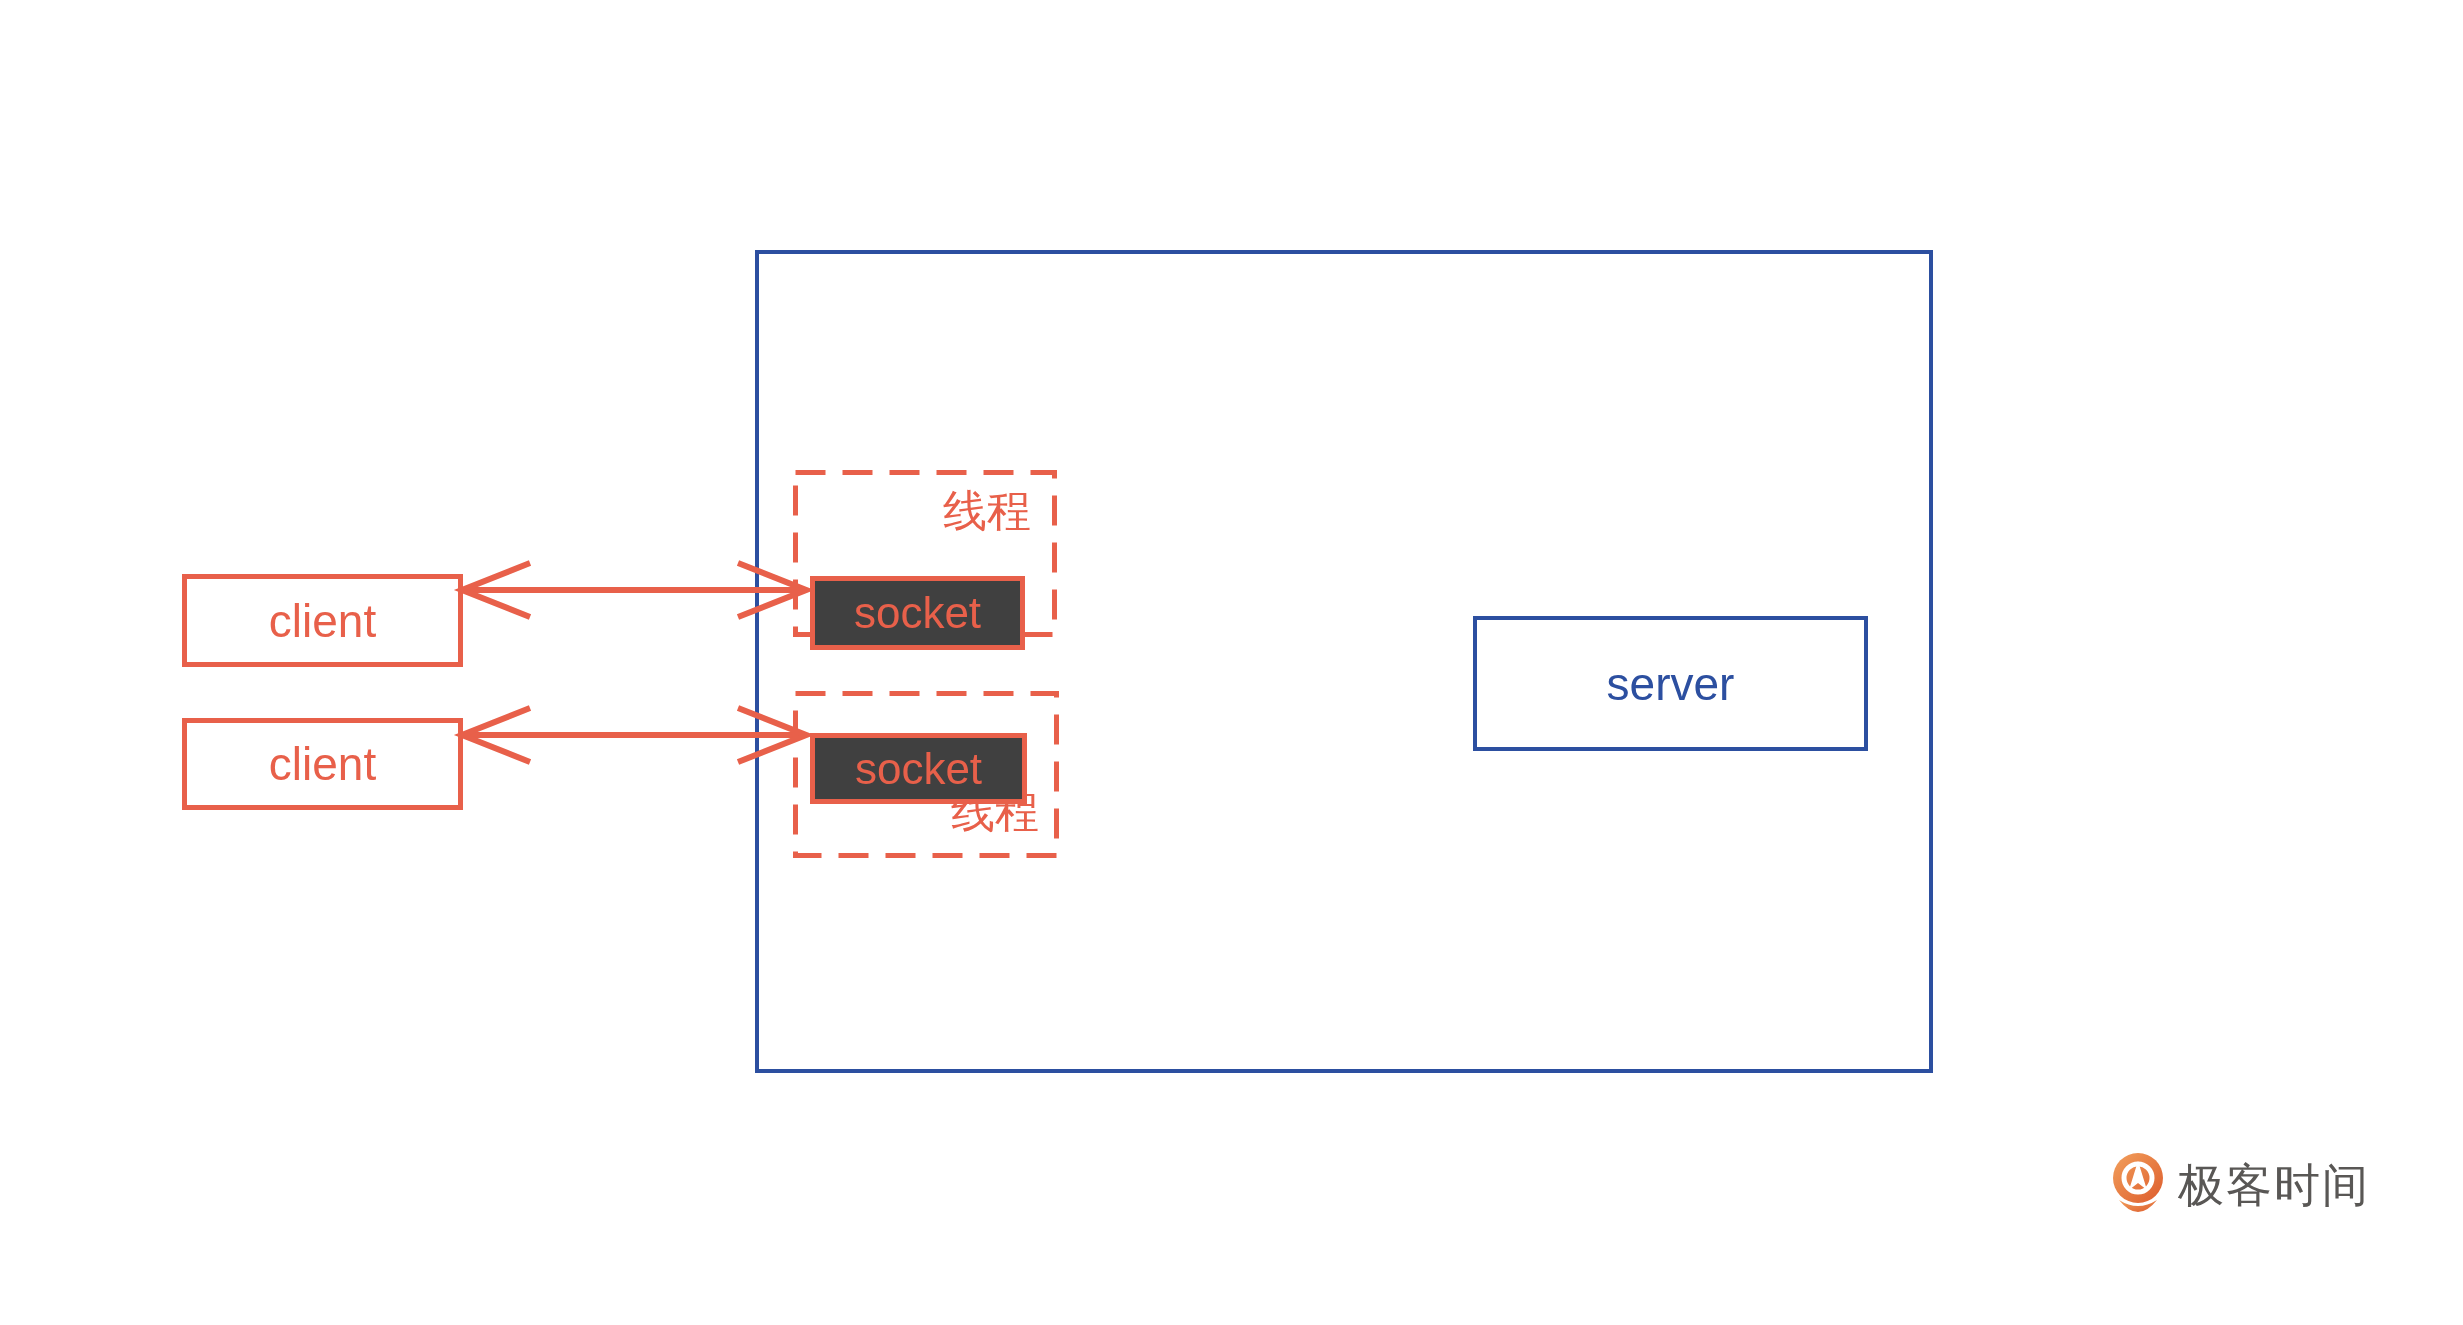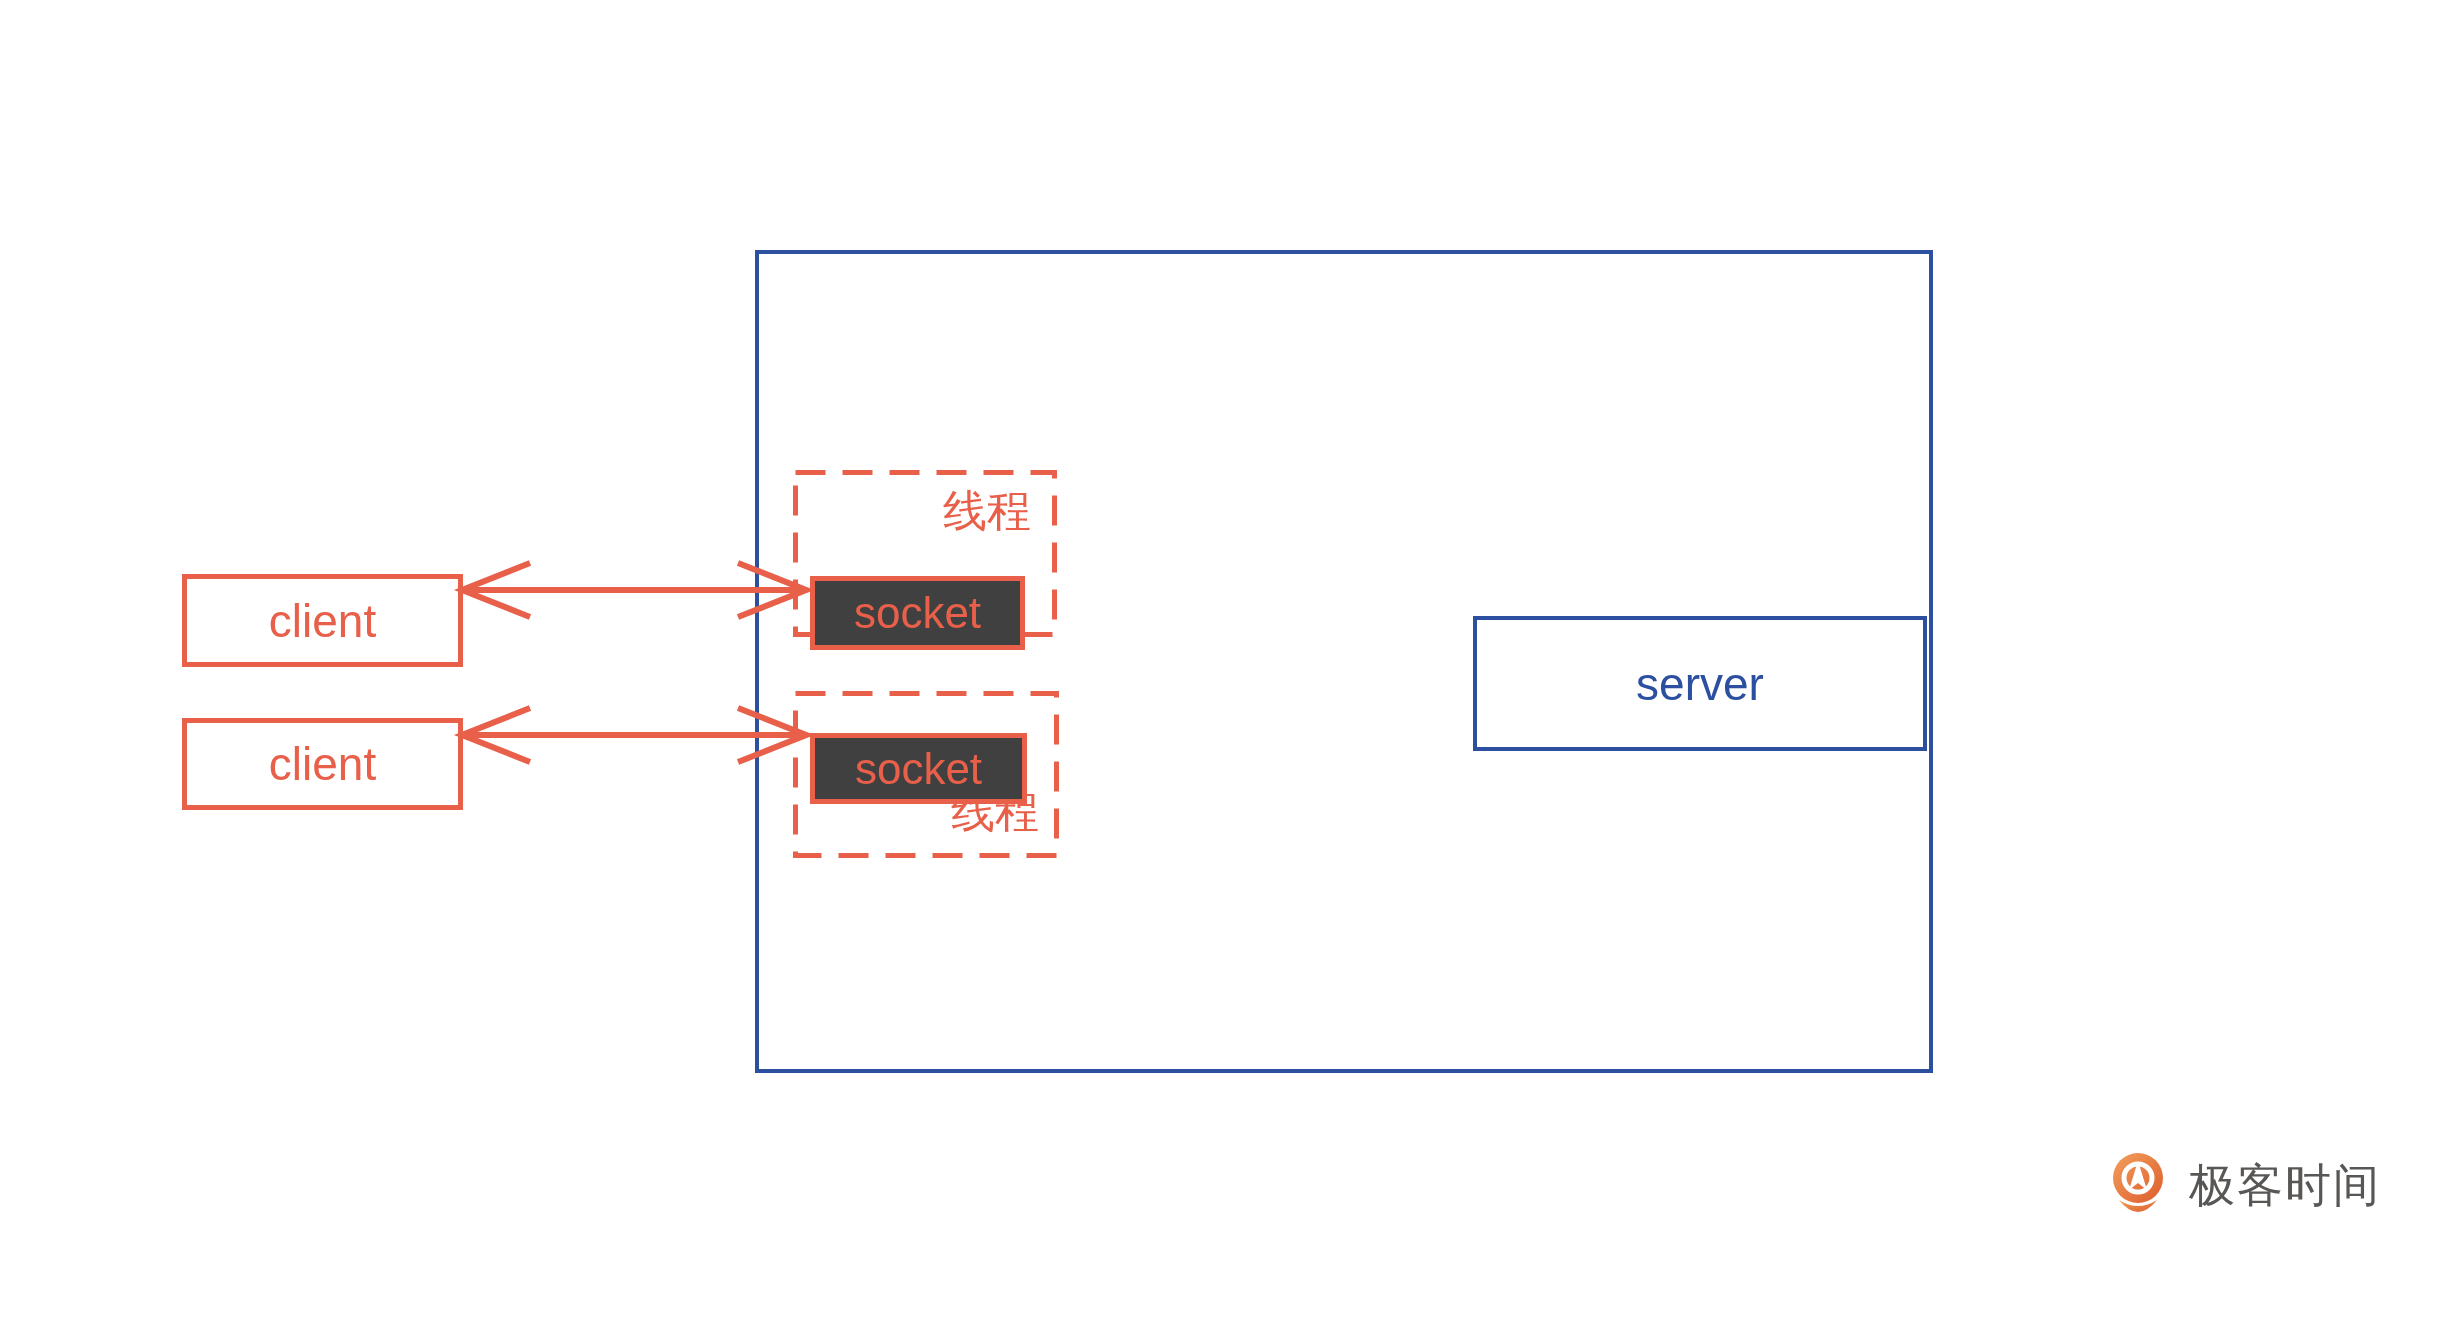--- a/index.html
+++ b/index.html
@@ -70,21 +70,21 @@
   .socket-box .label {
     color: #E8604A;
     font-size: 44px;
   }
   #socket-1 { left: 17px; top: 78px; width: 215px; height: 74px; }
   #socket-2 { left: 17px; top: 14px; width: 217px; height: 71px; }
 
   .server-box {
     left: 1473px;
     top: 588px;
-    width: 454px;
+    width: 395px;
     height: 135px;
     border: 4px solid #2C4FA0;
     background: #ffffff;
   }
   .server-box .label {
     color: #2C4FA0;
     font-size: 46px;
   }
 
   .arrow {
@@ -95,21 +95,21 @@
   }
   #arrow-1 { left: 450px; top: 550px; }
   #arrow-2 { left: 450px; top: 695px; }
 
   .logo {
     position: absolute;
     left: 2112px;
     top: 1152px;
     display: flex;
     align-items: center;
-    gap: 24px;
+    gap: 13px;
     font-family: Liberation Mono, monospace;
   }
   .logo-icon { display: block; }
   .logo-text {
     color: #595755;
     font-size: 46px;
     letter-spacing: 2px;
     white-space: nowrap;
   }
 </style>

